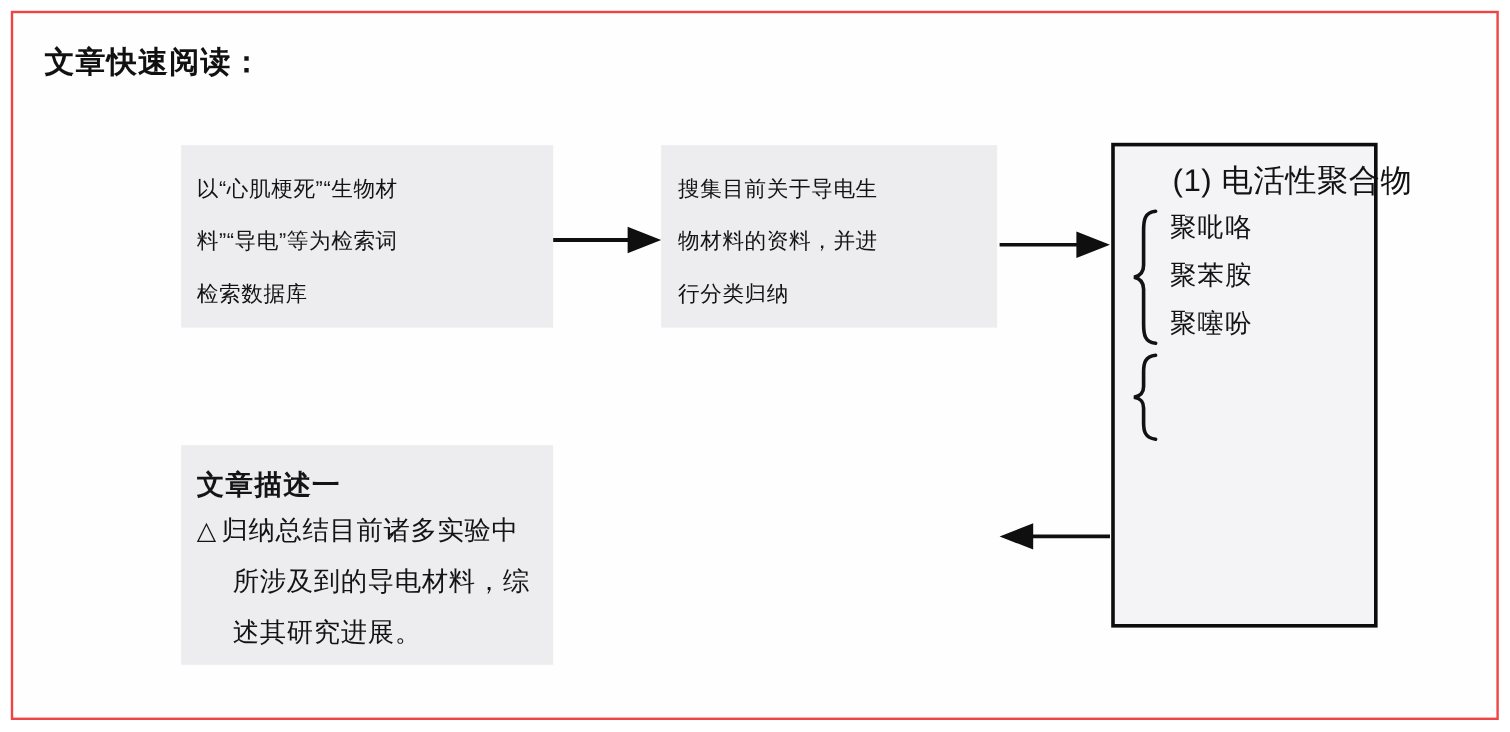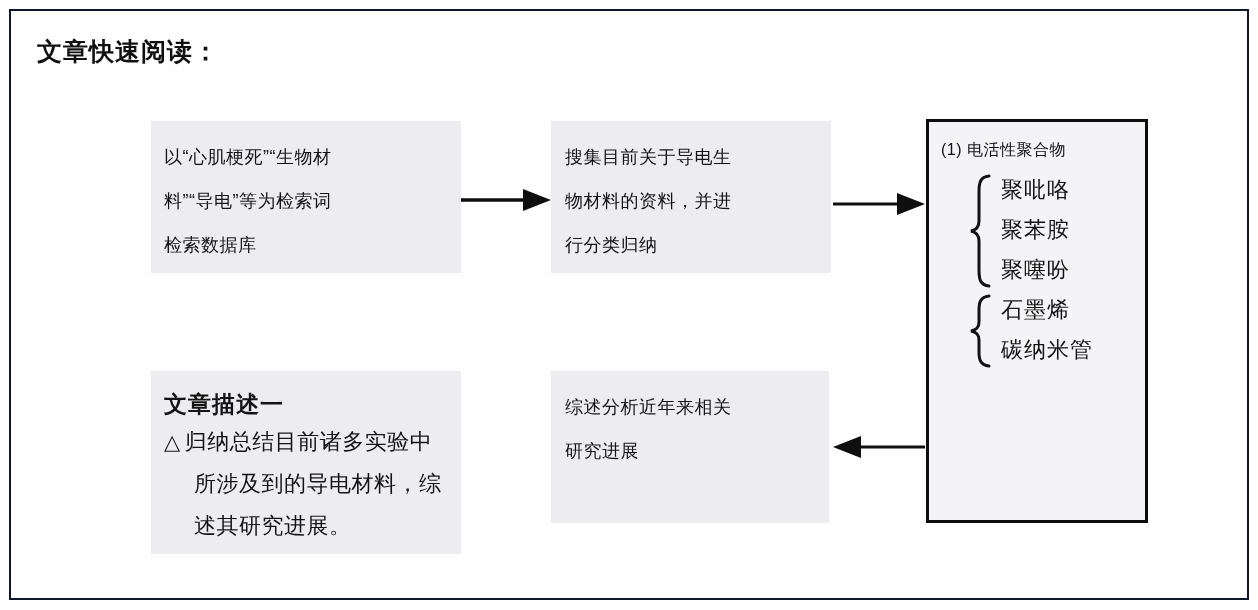--- a/index.html
+++ b/index.html
@@ -19,21 +19,21 @@
     height: 610px;
     background: #ffffff;
   }
   
   #outer-frame {
     position: absolute;
     left: 9px;
     top: 9px;
     width: 1240px;
     height: 591px;
-    border: 2px solid #0f172a;
+    border: 2px solid #ef4444;
     box-sizing: border-box;
     background: #fefeff;
   }
   
   #page-title {
     position: absolute;
     left: 26px;
     top: 24px;
     font-size: 25px;
     font-weight: bold;
@@ -106,32 +106,34 @@
     left: 915px;
     top: 108px;
     width: 222px;
     height: 404px;
     border: 3px solid #0d0d0d;
     box-sizing: border-box;
     background: #f4f4f6;
     padding: 8px 0 0 0;
   }
   .panel-group-label {
-    font-size: 16px;
+    font-size: 26px;
     line-height: 40px;
     color: #121212;
     padding-left: 12px;
     letter-spacing: 0.5px;
     white-space: nowrap;
+    margin-left: 36px;
   }
   .brace-group {
     position: relative;
     display: flex;
     align-items: stretch;
-    padding-left: 38px;
+    padding-left: 12px;
+    text-align: right;
   }
   .brace {
     width: 26px;
     position: relative;
     flex: 0 0 26px;
   }
   .brace svg {
     position: absolute;
     left: 0;
     top: 2px;
@@ -206,39 +208,31 @@
           <div class="brace-item">聚噻吩</div>
         </div>
       </div>
 
       <div class="brace-group">
         <div class="brace">
           <svg width="26" height="78" viewBox="0 0 26 78">
             <path d="M22 4 C13 5 12 11 12 18 L12 30 C12 36 9 38 4 39 C9 40 12 42 12 48 L12 60 C12 67 13 73 22 74" fill="none" stroke="#121212" stroke-width="3" stroke-linecap="round"></path>
           </svg>
         </div>
-        <div class="brace-items">
-          <div class="brace-item">石墨烯</div>
-          <div class="brace-item">碳纳米管</div>
-        </div>
       </div>
 
     </div>
 
     <div class="arrow" id="arrow-panel-to-review">
       <svg width="98" height="34" viewBox="0 0 98 34">
         <line x1="28" y1="17" x2="96" y2="17" stroke="#0f0f0f" stroke-width="3"></line>
         <polygon points="32,6 4,17 32,28" fill="#0f0f0f"></polygon>
       </svg>
     </div>
 
-    <div class="gray-box" id="box-review">
-      <div class="box-text">综述分析近年来相关
-研究进展</div>
-    </div>
 
     <div class="gray-box" id="box-description">
       <div id="description-heading">文章描述一</div>
       <div id="description-body"><span id="description-marker">△</span><span>归纳总结目前诸多实验中所涉及到的导电材料，综述其研究进展。</span></div>
     </div>
 
   </div>
 </div>
 
 </body></html>

